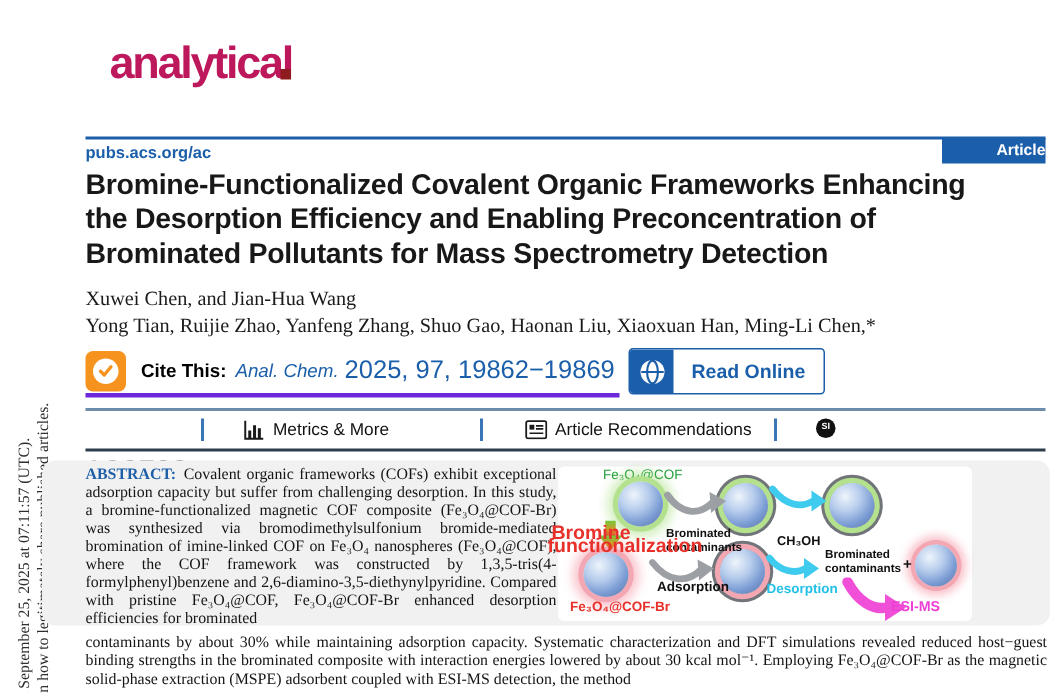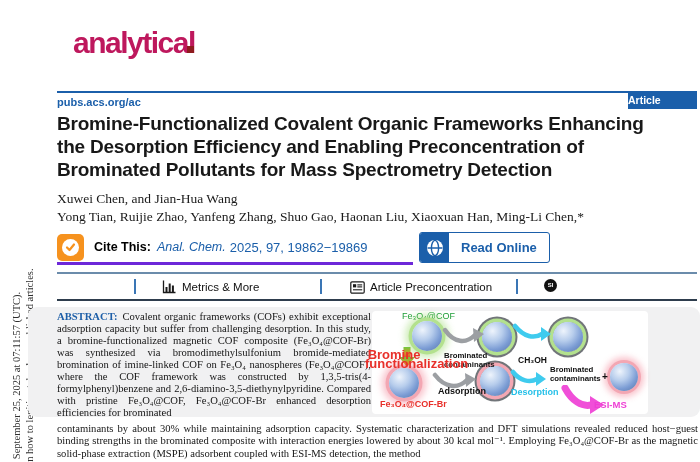--- a/index.html
+++ b/index.html
@@ -11,33 +11,33 @@
   #rot2{left:24px;top:479px;}
 
   
   .logo{position:absolute;left:57px;top:26px;width:220px;height:60px;font-weight:bold;}
   .logo-a{position:absolute;left:16px;top:0;font-size:30px;letter-spacing:-1.5px;color:#be185d;}
   .logo-dot{position:absolute;left:130px;top:20px;width:7px;height:7px;background:#8e1b1e;}
   .logo-c{position:absolute;left:37px;top:22px;font-size:27px;letter-spacing:-1px;color:#8e1b1e;}
 
   .header-rule{position:absolute;left:57px;top:91px;width:640px;height:2px;background:#1b5faa;}
   .pubs{position:absolute;left:57px;top:96px;font-weight:bold;font-size:11px;color:#1b5faa;}
-  .badge{position:absolute;left:628px;top:92px;width:69px;height:17px;background:#1b5faa;color:#fff;font-weight:bold;font-size:10.5px;text-align:left;line-height:17px;}
+  .badge{position:absolute;left:628px;top:92px;width:69px;height:17px;background:#1b5faa;color:#fff;font-weight:bold;font-size:10.5px;text-align:right;line-height:17px;}
 
   .title{position:absolute;left:57px;top:112px;width:608px;font-weight:bold;font-size:19px;line-height:23px;color:#181818;letter-spacing:-0.2px;}
   .authors{position:absolute;left:57px;top:190px;width:620px;font-family:"Liberation Serif",serif;font-size:13.5px;line-height:17.5px;color:#1a1a1a;}
 
   
   .citebar{position:absolute;left:57px;top:232px;width:640px;height:34px;}
   .cite-left{position:absolute;left:0;top:0;width:356px;height:30px;border-bottom:3px solid #6d28d9;display:flex;align-items:center;}
   .cite-icon{width:27px;height:27px;border-radius:5px;background:#f6921e;display:flex;align-items:center;justify-content:center;flex:0 0 27px;}
   .cite-icon-circle{width:17px;height:17px;border-radius:50%;background:#fff;display:flex;align-items:center;justify-content:center;}
   .cite-label{margin-left:10px;font-weight:bold;font-size:12.5px;color:#000;white-space:nowrap;}
   .cite-journal{margin-left:6px;font-size:12.5px;font-style:italic;color:#1b5faa;white-space:nowrap;}
-  .cite-ref{margin-left:4px;font-size:13px;color:#1b5faa;white-space:nowrap;}
+  .cite-ref{margin-left:4px;font-size:17px;color:#1b5faa;white-space:nowrap;}
   .read-btn{position:absolute;left:362px;top:0;height:29px;display:flex;border:1.5px solid #1b5faa;border-radius:3px;overflow:hidden;background:#fff;}
   .read-icon{width:29px;background:#1b5faa;display:flex;align-items:center;justify-content:center;}
   .read-label{padding:0 12px;font-weight:bold;font-size:13px;color:#1b5faa;display:flex;align-items:center;white-space:nowrap;}
 
   
   .access-rule-top{position:absolute;left:57px;top:272px;width:640px;height:1.5px;background:#6b8cab;}
   .access-rule-bottom{position:absolute;left:57px;top:299px;width:640px;height:2px;background:#2e3d4d;}
   .access-row{position:absolute;left:57px;top:275px;width:640px;height:24px;}
   .access-word{position:absolute;left:0;top:2px;font-size:16px;font-weight:bold;color:#404040;letter-spacing:0.3px;margin-top:28px;}
   .sep{position:absolute;width:1.5px;height:15px;top:4px;background:#3a76b5;}
@@ -142,21 +142,21 @@
     <span class="sep" id="sep2"></span>
     <span class="acc-icon" id="icoRec">
       <svg width="15" height="13" viewBox="0 0 15 13">
           <rect x="0.8" y="0.8" width="13.4" height="11.4" rx="1.2" fill="none" stroke="#1a1a1a" stroke-width="1.2"></rect>
           <rect x="3" y="3.2" width="3.2" height="3.2" fill="#1a1a1a"></rect>
           <line x1="7.3" y1="3.9" x2="12.2" y2="3.9" stroke="#1a1a1a" stroke-width="1.1"></line>
           <line x1="7.3" y1="5.9" x2="12.2" y2="5.9" stroke="#1a1a1a" stroke-width="1.1"></line>
           <line x1="3" y1="8.8" x2="12.2" y2="8.8" stroke="#1a1a1a" stroke-width="1.1"></line>
         </svg>
     </span>
-    <span class="acc-label" id="labRec">Article Preconcentration</span>
+    <span class="acc-label" id="labRec">Article Recommendations</span>
     <span class="sep" id="sep3"></span>
     <span class="acc-icon" id="icoSI">SI</span>
   </div>
   <div class="access-rule-bottom"></div>
 
   <div class="gray-box"></div>
 
   <p class="abstract"><span class="hd">ABSTRACT:</span><span>Covalent organic frameworks (COFs) exhibit exceptional adsorption capacity but suffer from challenging desorption. In this study, a bromine-functionalized magnetic COF composite (Fe₃O₄@COF-Br) was synthesized via bromodimethylsulfonium bromide-mediated bromination of imine-linked COF on Fe₃O₄ nanospheres (Fe₃O₄@COF), where the COF framework was constructed by 1,3,5-tris(4-formylphenyl)benzene and 2,6-diamino-3,5-diethynylpyridine. Compared with pristine Fe₃O₄@COF, Fe₃O₄@COF-Br enhanced desorption efficiencies for brominated</span></p>
 
   <div class="toc">

